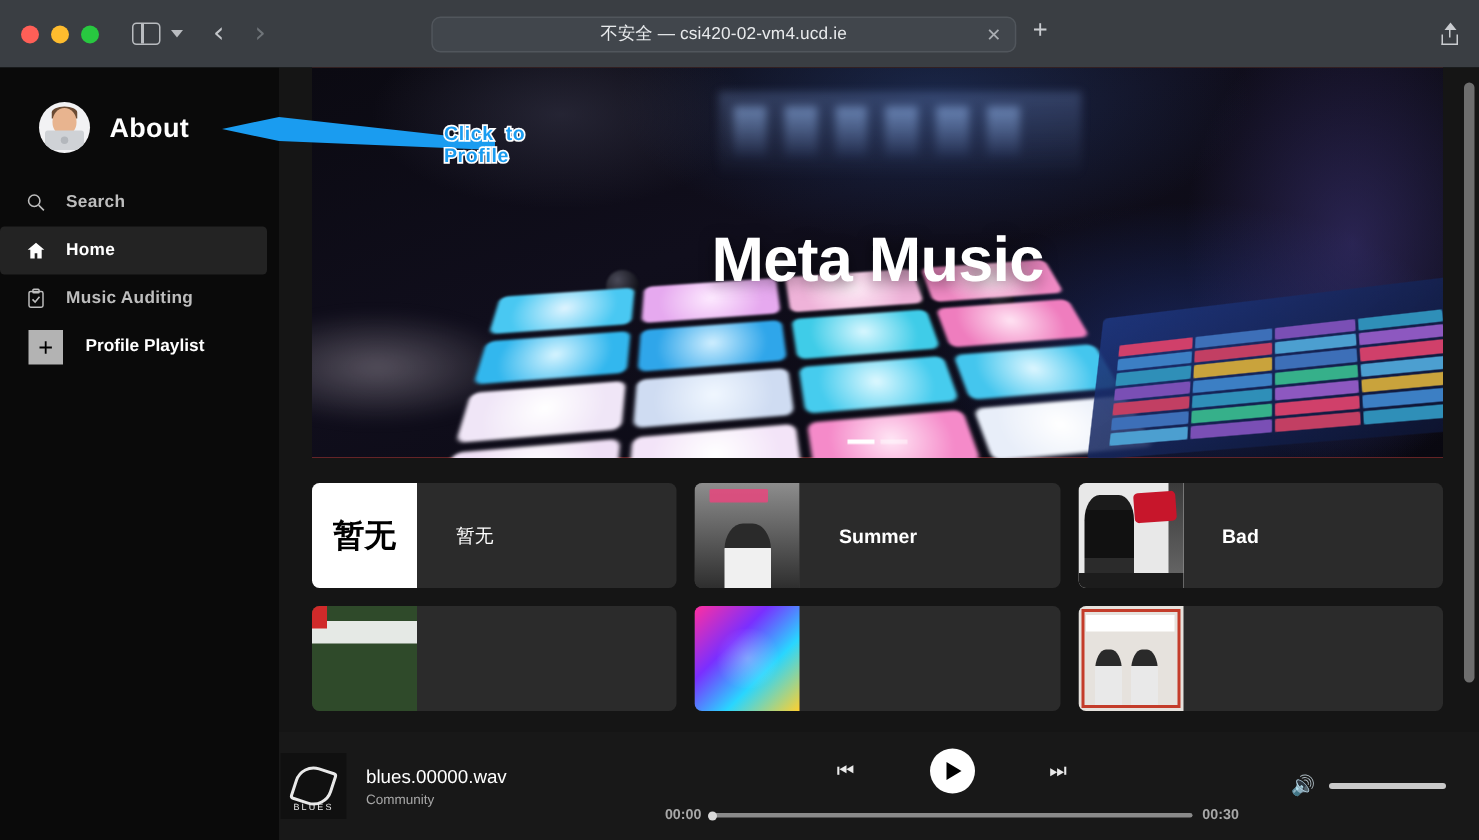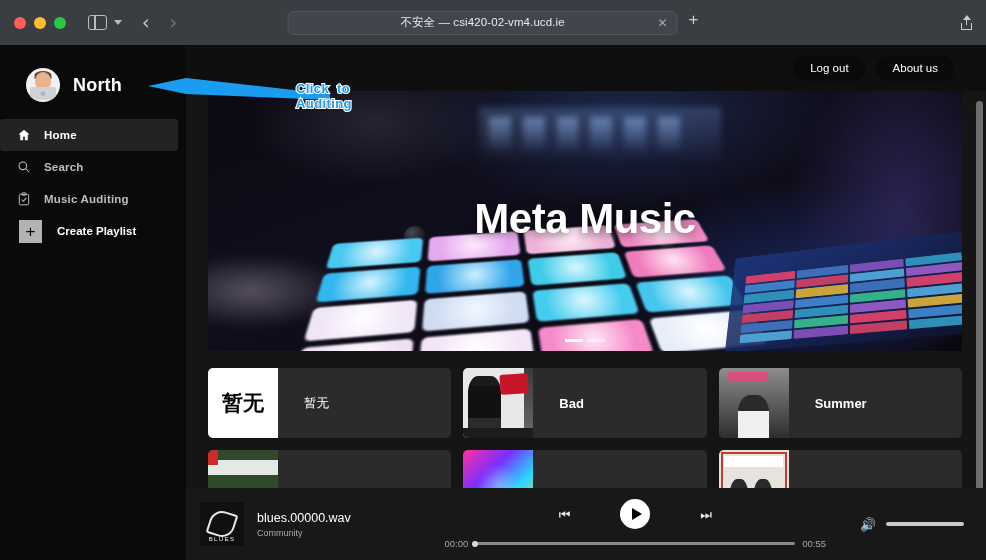--- a/index.html
+++ b/index.html
@@ -447,21 +447,21 @@
   
   .player {
     height: 72px; flex: 0 0 72px;
     background: #181818;
     display: flex; align-items: center;
     position: relative;
     z-index: 10;
   }
   .np {
     display: flex; align-items: center; gap: 13px;
-    padding-left: 14px; width: 300px;
+    padding-left: 1px; width: 300px;
   }
   .np-art {
     width: 44px; height: 44px; flex: 0 0 44px;
     background: #101010;
     position: relative; overflow: hidden;
     display: flex; align-items: center; justify-content: center;
   }
   .np-art .sax {
     width: 26px; height: 26px;
     border: 2px solid #e9e9e9;
@@ -499,20 +499,21 @@
     border-bottom: 6px solid transparent;
     border-left: 10px solid #000;
     margin-left: 3px;
   }
   .seekrow {
     display: flex; align-items: center; gap: 7px;
     margin-top: 9px;
     width: 100%;
     padding: 0 0 0 0;
     justify-content: center;
+    font-weight: bold;
   }
   .tm { color: #a8a8a8; font-size: 9.5px; min-width: 30px; }
   .seek {
     width: 320px; height: 3px;
     background: #8a8a8a; border-radius: 2px;
     position: relative;
   }
   .seek-knob {
     position: absolute; left: 0; top: 50%;
     transform: translate(-50%,-50%);
@@ -582,72 +583,68 @@
   <div class="viewport">
 
     <div class="sidebar">
 
       <div class="profile">
         <div class="avatar">
           <div class="av-hair"></div>
           <div class="av-head"></div>
           <div class="av-laptop"></div>
         </div>
-        <span class="username">North</span>
+        <span class="username">About</span>
       </div>
 
       <div class="navlist">
-
-        <div class="navitem active">
-          <span class="navicon">
-            <svg width="14" height="14" viewBox="0 0 24 24">
-                <path fill="#ffffff" d="M12 3 2.5 11h3v10h5v-6h3v6h5V11h3z"></path>
-              </svg>
-          </span>
-          <span>Home</span>
-        </div>
 
         <div class="navitem">
           <span class="navicon">
             <svg width="14" height="14" viewBox="0 0 24 24">
                 <circle cx="10" cy="10" r="6.5" fill="none" stroke="#bdbdbd" stroke-width="1.8"></circle>
                 <line x1="15" y1="15" x2="21" y2="21" stroke="#bdbdbd" stroke-width="1.8"></line>
               </svg>
           </span>
           <span>Search</span>
+        </div>
+
+        <div class="navitem active">
+          <span class="navicon">
+            <svg width="14" height="14" viewBox="0 0 24 24">
+                <path fill="#ffffff" d="M12 3 2.5 11h3v10h5v-6h3v6h5V11h3z"></path>
+              </svg>
+          </span>
+          <span>Home</span>
         </div>
 
 
         <div class="navitem">
           <span class="navicon">
             <svg width="14" height="14" viewBox="0 0 24 24">
               <rect x="4" y="4" width="16" height="18" rx="2" fill="none" stroke="#bdbdbd" stroke-width="1.7"></rect>
               <rect x="8.5" y="1.5" width="7" height="4" rx="1" fill="none" stroke="#bdbdbd" stroke-width="1.7"></rect>
               <path d="M8 13l3 3 5-6" fill="none" stroke="#bdbdbd" stroke-width="1.8"></path>
             </svg>
           </span>
           <span>Music Auditing</span>
         </div>
       </div>
 
 
       <div class="plitem">
         <span class="pl-thumb plus">+</span>
-        <span>Create Playlist</span>
+        <span>Profile Playlist</span>
       </div>
 
 
     </div>
 
     <div class="main">
 
-      <div class="topbar">
-        <button class="pillbtn">Log out</button>
-        <button class="pillbtn">About us</button>
-      </div>
 
       <div class="scrollarea">
 
         <div class="hero">
           <div class="hero-bg"></div>
           <div class="hero-rack">
             <span style="left:4%"></span>
               <span style="left:18%"></span>
             <span style="left:32%"></span>
               <span style="left:46%"></span>
@@ -719,36 +716,36 @@
         <div class="grid">
 
           <div class="card">
             <div class="card-thumb th-zanwu">
               <span>暂无</span>
             </div>
             <span class="card-label cjk">暂无</span>
           </div>
 
           <div class="card">
+            <div class="card-thumb th-summer">
+              <span class="sky"></span>
+              <span class="logo"></span>
+              <span class="fig"></span>
+            </div>
+            <span class="card-label">Summer</span>
+          </div>
+
+          <div class="card">
             <div class="card-thumb th-bad">
               <span class="side"></span>
               <span class="mj"></span>
               <span class="bad-logo"></span>
               <span class="strip"></span>
             </div>
             <span class="card-label">Bad</span>
-          </div>
-
-          <div class="card">
-            <div class="card-thumb th-summer">
-              <span class="sky"></span>
-              <span class="logo"></span>
-              <span class="fig"></span>
-            </div>
-            <span class="card-label">Summer</span>
           </div>
 
           <div class="card">
             <div class="card-thumb th-1d">
               <span class="band"></span>
               <span class="red"></span>
 
             </div>
             <span class="card-label"></span>
           </div>
@@ -791,32 +788,32 @@
             <button class="playbtn">
               <span class="playtri"></span>
             </button>
             <button class="skip">⏭</button>
           </div>
           <div class="seekrow">
             <span class="tm" style="text-align:right">00:00</span>
             <div class="seek">
               <span class="seek-knob"></span>
             </div>
-            <span class="tm">00:55</span>
+            <span class="tm">00:30</span>
           </div>
         </div>
 
         <div class="volzone">
           <span class="volicon">🔊</span>
           <div class="volbar"></div>
         </div>
       </div>
     </div>
 
     <div class="annot" style="inset:0">
       <svg width="986" height="515" style="position:absolute;left:0;top:0">
         <polygon points="148,41 186,33 330,49 330,55 186,49" fill="#1a9cf0"></polygon>
       </svg>
-      <div class="annot-text"><span>Click  to</span><br><span>Auditing</span></div>
+      <div class="annot-text"><span>Click  to</span><br><span>Profile</span></div>
     </div>
 
   </div>
 </div>
 
 </body></html>

